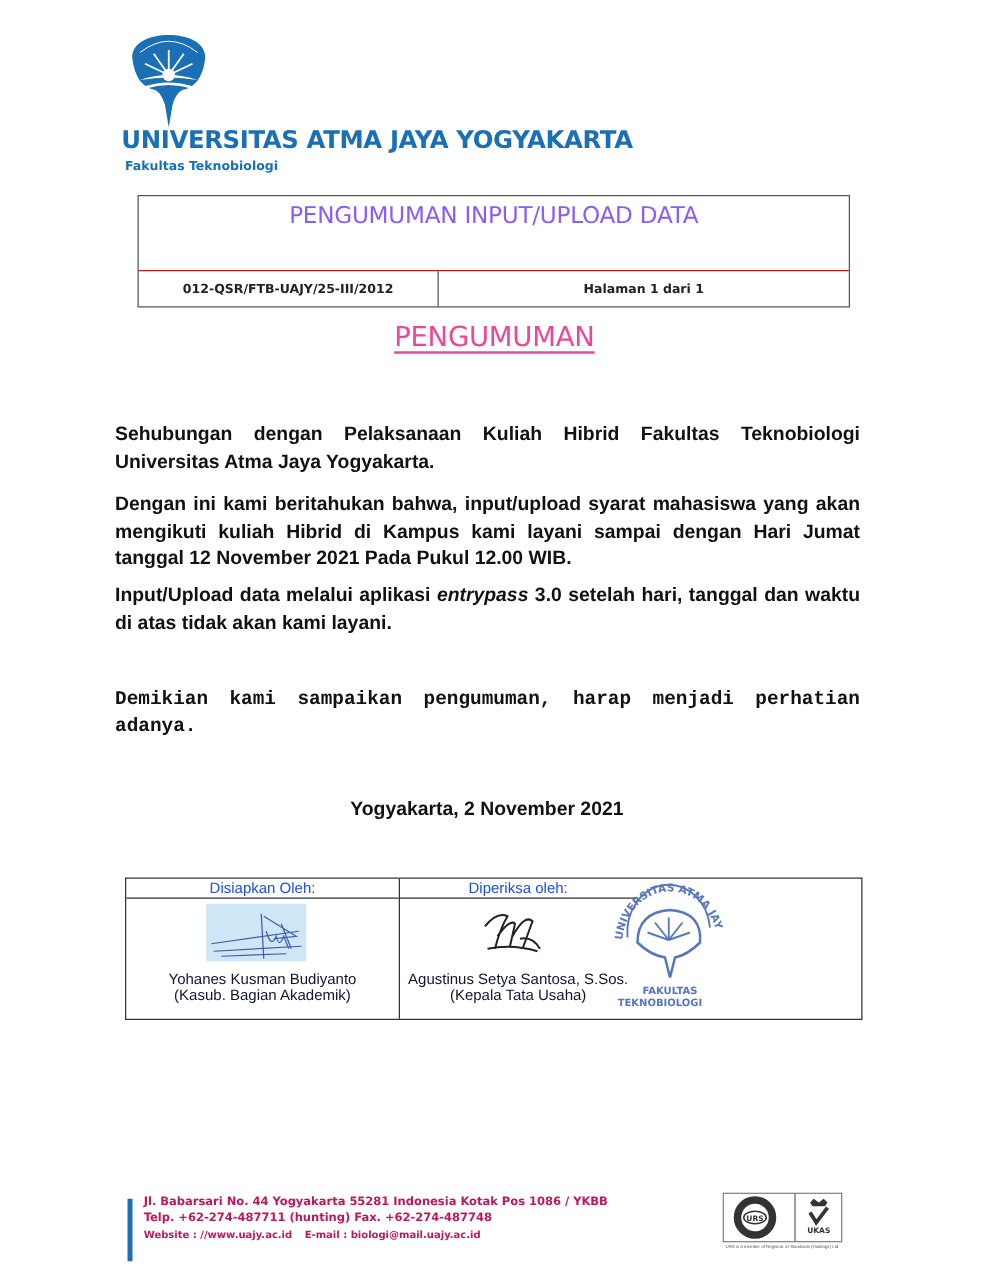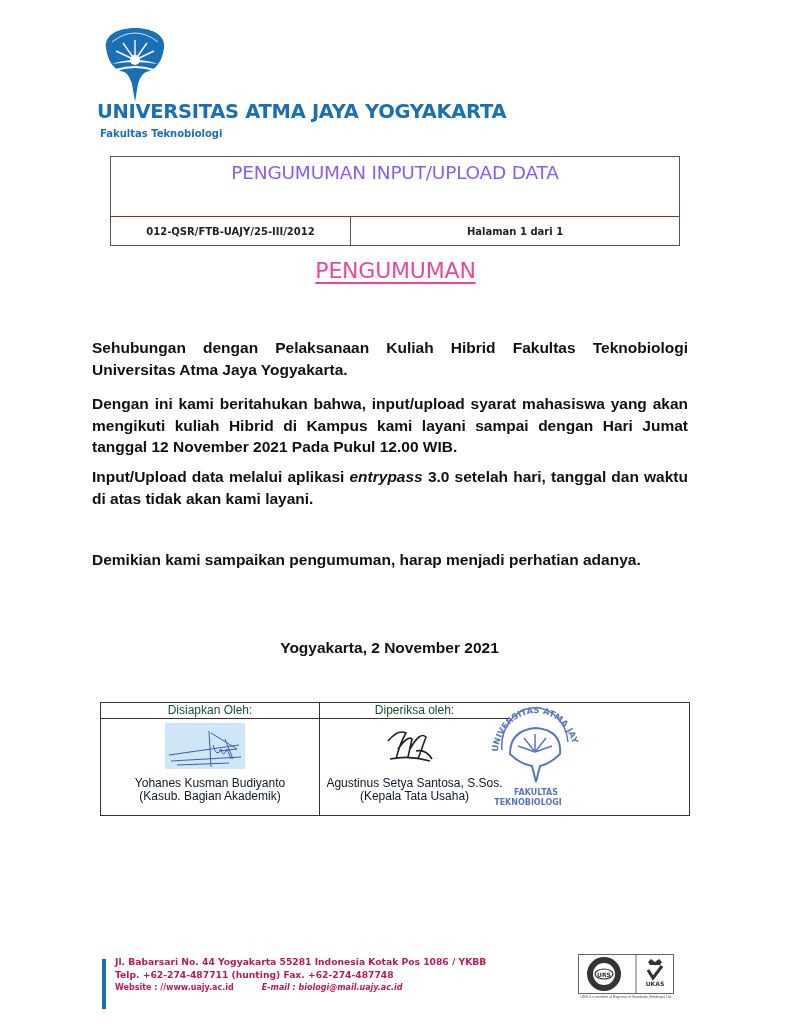--- a/index.html
+++ b/index.html
@@ -29,45 +29,45 @@
   #heading { left: 0; right: 0; top: 258px; text-align: center; }
   #heading span { font-family: "DejaVu Sans", sans-serif; font-size: 22px; text-decoration: underline;
                   text-underline-offset: 4px; color: #ec4899; letter-spacing: -0.2px; }
 
   
   .para { left: 92px; width: 596px; font-weight: bold; font-size: 15.5px; line-height: 21.5px;
           text-align: justify; color: #111; }
   #p1 { top: 337px; }
   #p2 { top: 393px; }
   #p3 { top: 466px; }
-  #p4 { top: 549px; }
+  #p4 { top: 549px; font-family: Liberation Mono, monospace; }
   .last-line-left { text-align-last: left; }
   em { font-style: italic; }
 
   #place-date { left: 0; right: 12px; top: 639px; text-align: center; font-weight: bold; font-size: 15.5px; }
 
   
   #sig-table { left: 100px; top: 702px; width: 590px; height: 114px; border: 1px solid #333; box-sizing: border-box; display: flex; }
   .sig-col { flex: 1; border-right: 1px solid #333; position: relative; }
   .sig-col:last-child { border-right: none; }
-  .sig-head { height: 15px; border-bottom: 1px solid #333; text-align: center; font-size: 12px; line-height: 15px; color: #14532d; }
+  .sig-head { height: 15px; border-bottom: 1px solid #333; text-align: center; font-size: 12px; line-height: 15px; color: #1d4ed8; }
   .sig-area { height: 58px; position: relative; }
   .sig-name { text-align: center; font-size: 12px; line-height: 13px; color: #0f172a; white-space: nowrap; }
   .sig-col.c1 { flex: 0 0 218px; }
   .sig-col.c2 { flex: 0 0 189px; }
 
   #stamp { left: 488px; top: 690px; width: 92px; height: 120px; opacity: 0.85; }
 
   
   #footer-bar { left: 102px; top: 959px; width: 4px; height: 50px; background: #1a6fb5; }
   #footer { left: 115px; top: 955px; font-family: "DejaVu Sans", sans-serif; font-weight: bold; color: #be185d; }
   #footer .l1 { font-size: 9.2px; line-height: 13px; white-space: nowrap; }
   #footer .l2 { font-size: 9.2px; line-height: 13px; white-space: nowrap; }
   #footer .l3 { font-size: 8px; line-height: 14px; white-space: nowrap; }
-  #footer .l3 span + span { margin-left: 28px; font-style: italic; }
+  #footer .l3 span + span { margin-left: 10px; }
 
   #cert { left: 578px; top: 954px; width: 96px; height: 40px; }
   #cert-caption { left: 578px; top: 995px; width: 96px; font-size: 3.5px; color: #555; text-align: center; white-space: nowrap; }
 </style>
 </head>
 <body>
 
 <svg id="logo" class="abs" viewBox="0 0 74 78">
   <path d="M8 22 C 6 8, 22 2, 37 2 C 52 2, 68 8, 66 22 C 64 36, 58 44, 48 46 C 44 48, 42 52, 40 58 L 37 76 L 34 58 C 32 52, 30 48, 26 46 C 16 44, 10 36, 8 22 Z" fill="#1a6fb5"></path>
   <path d="M14 38 Q 37 30 60 38 Q 37 34 14 38 Z" fill="#ffffff"></path>

